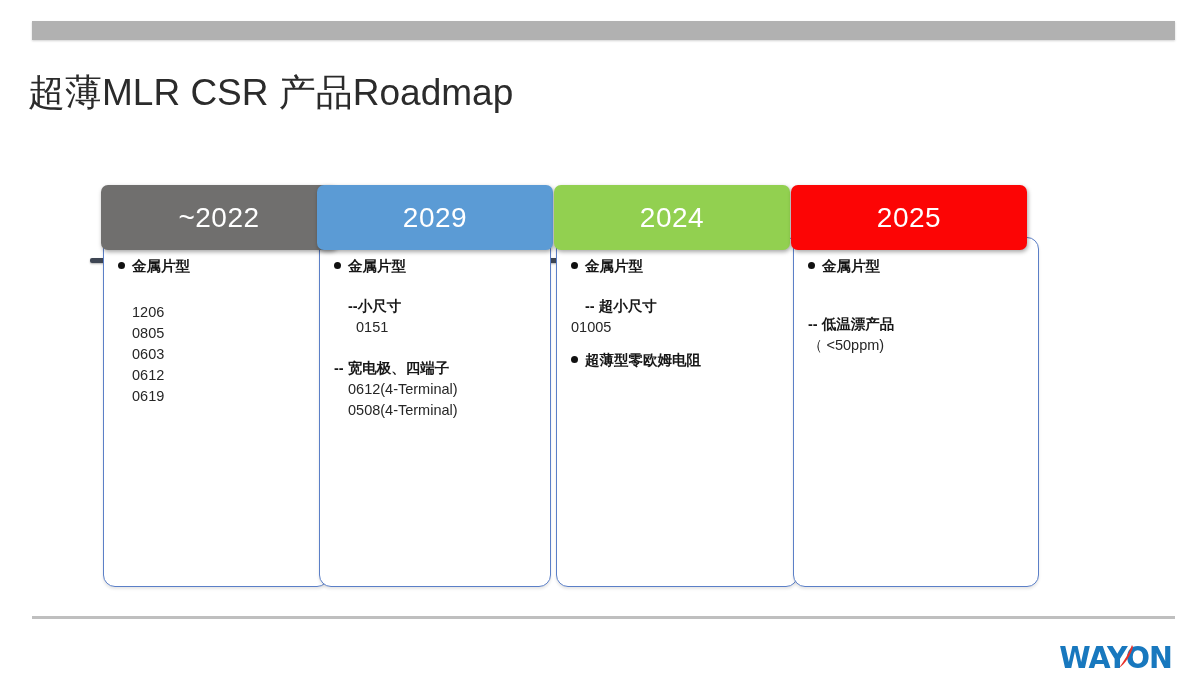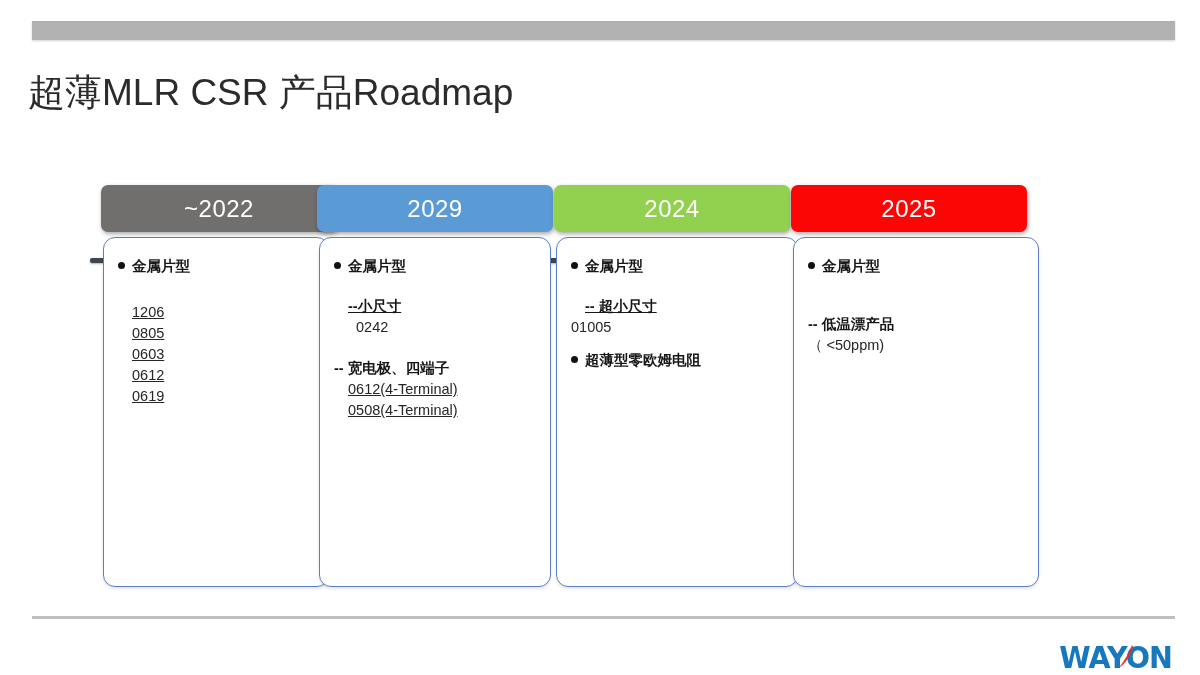--- a/index.html
+++ b/index.html
@@ -84,27 +84,27 @@
     position: absolute;
     top: 0;
     width: 236px;
   }
   .column.c0 { left: 101px; }
   .column.c1 { left: 317px; }
   .column.c2 { left: 554px; }
   .column.c3 { left: 791px; }
 
   .col-header {
-    height: 47px;
+    height: 65px;
     border-radius: 7px;
     color: #ffffff;
     display: flex;
     align-items: center;
     justify-content: center;
-    font-size: 24px;
+    font-size: 28px;
     letter-spacing: 0.5px;
     box-shadow: 1px 2px 4px rgba(0,0,0,0.35);
     position: relative;
     z-index: 2;
   }
 
   .col-card {
     position: absolute;
     top: 52px;
     left: 2px;
@@ -148,21 +148,21 @@
   }
   .plain-line {
     font-size: 14.5px;
     color: #262626;
     line-height: 21px;
     white-space: nowrap;
   }
   .gap-s { height: 12px; }
   .gap-m { height: 20px; }
   .gap-l { height: 26px; }
-  .ind-1 { padding-left: 14px; text-decoration: underline; }
+  .ind-1 { padding-left: 14px; }
   .ind-2 { padding-left: 22px; }
   .ind-0 { padding-left: 0px; }
 
   .size-list .plain-line { line-height: 21px; }
 
   
   .footer-rule {
     position: absolute;
     left: 32px;
     top: 616px;
@@ -232,21 +232,21 @@
   </div>
 
   <div class="column c1">
     <div class="col-header" style="background: rgb(91, 155, 213);">2029</div>
     <div class="col-card">
       <div class="bullet-line">
         <span class="bullet-dot"></span><span>金属片型</span>
       </div>
       <div class="gap-m"></div>
       <div class="sub-head ind-1">--小尺寸</div>
-      <div class="plain-line ind-2">0242</div>
+      <div class="plain-line ind-2">0151</div>
       <div class="gap-m"></div>
       <div class="sub-head ind-0">-- 宽电极、四端子</div>
       <div class="plain-line ind-1">0612(4-Terminal)</div>
       <div class="plain-line ind-1">0508(4-Terminal)</div>
     </div>
   </div>
 
   <div class="column c2">
     <div class="col-header" style="background: rgb(146, 208, 80);">2024</div>
     <div class="col-card">

